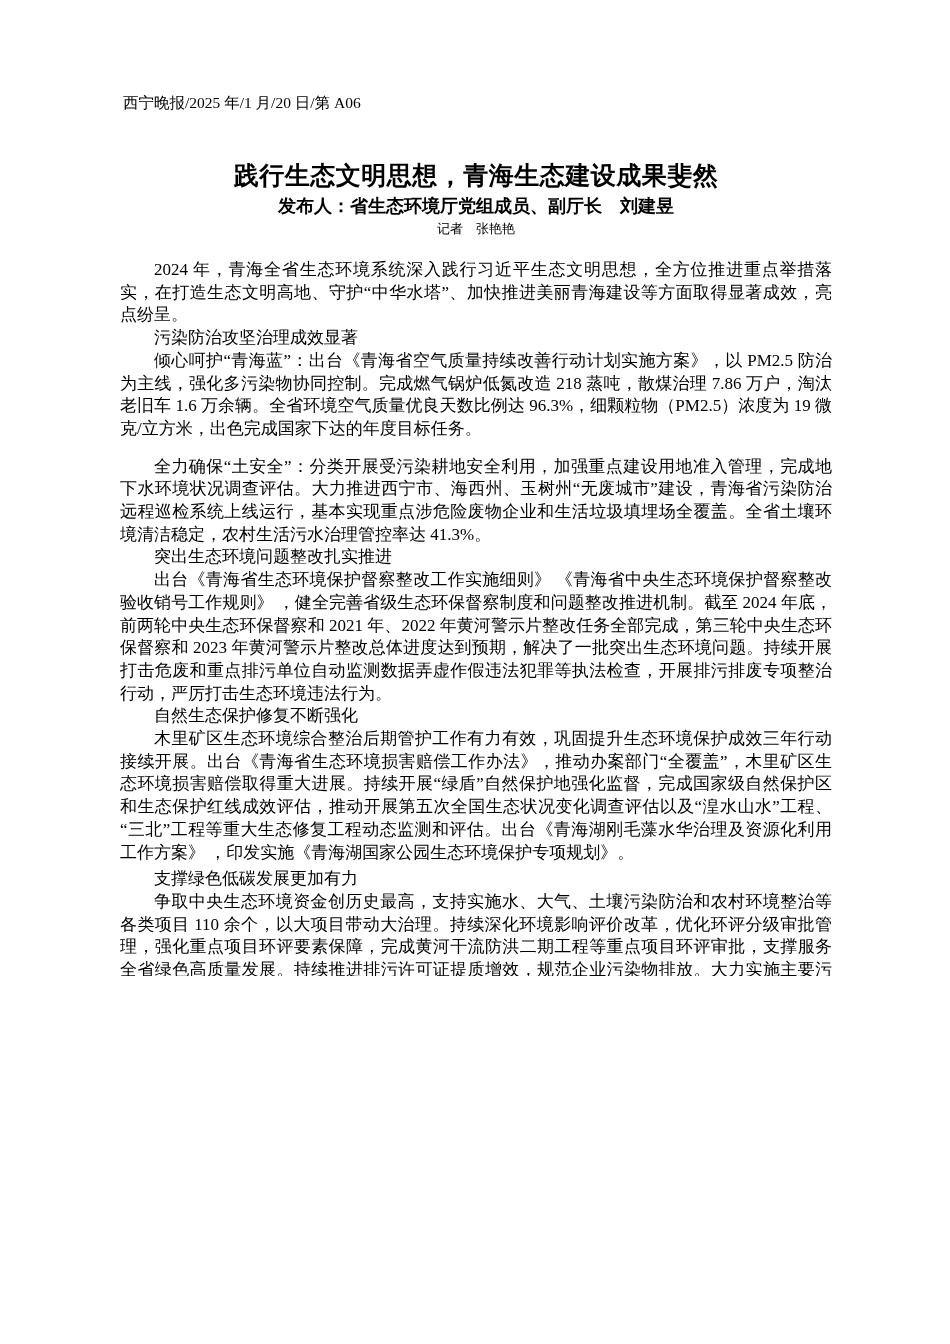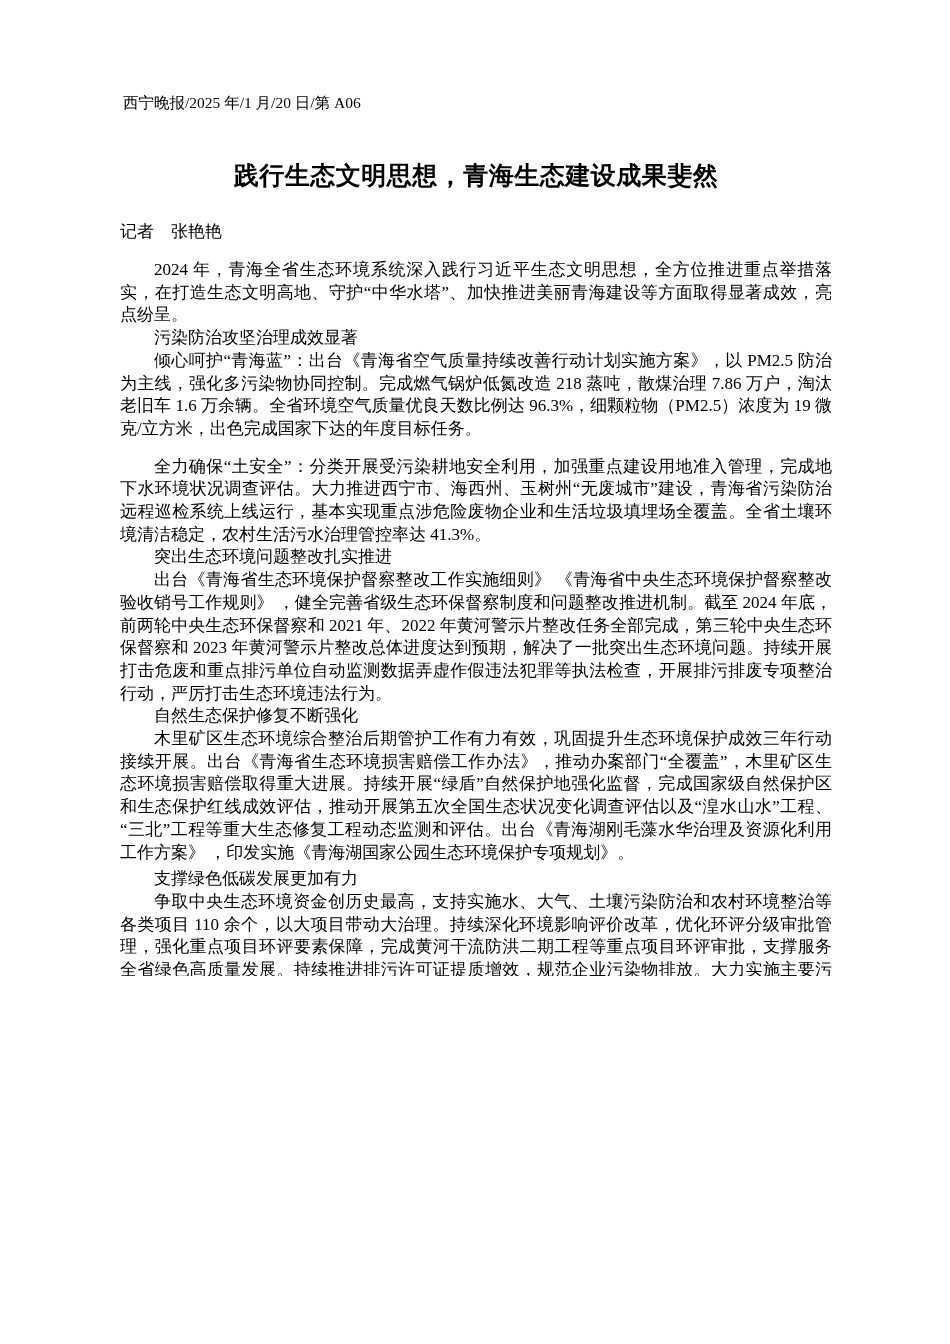--- a/index.html
+++ b/index.html
@@ -40,22 +40,22 @@
     text-align:center;
     font-size:18px;
     font-weight:bold;
     white-space:nowrap;
   }
   .article-byline{
     position:absolute;
     left:120px;
     top:220px;
     width:712px;
-    text-align:left;
-    font-size:17px;
+    text-align:center;
+    font-size:13px;
   }
   .article-body{
     position:absolute;
     left:120px;
     top:259px;
     width:712px;
     font-size:17px;
     line-height:22.7px;
     text-align:justify;
     text-justify:inter-ideograph;
@@ -107,20 +107,21 @@
 </head>
 <body>
 
 <div class="page">
 
   <div class="masthead">
     <div>西宁晚报/2025 年/1 月/20 日/第 A06</div>
   </div>
 
   <div class="article-title">践行生态文明思想，青海生态建设成果斐然</div>
+  <div class="article-subtitle">发布人：省生态环境厅党组成员、副厅长　刘建昱</div>
   <div class="article-byline">记者　张艳艳</div>
 
   <div class="article-body">
       <p>2024 年，青海全省生态环境系统深入践行习近平生态文明思想，全方位推进重点举措落实，在打造生态文明高地、守护“中华水塔”、加快推进美丽青海建设等方面取得显著成效，亮点纷呈。</p>
       <p>污染防治攻坚治理成效显著</p>
       <p>倾心呵护“青海蓝”：出台《青海省空气质量持续改善行动计划实施方案》，以 PM2.5 防治为主线，强化多污染物协同控制。完成燃气锅炉低氮改造 218 蒸吨，散煤治理 7.86 万户，淘汰老旧车 1.6 万余辆。全省环境空气质量优良天数比例达 96.3%，细颗粒物（PM2.5）浓度为 19 微克/立方米，出色完成国家下达的年度目标任务。</p>
       <p class="gap-before">全力确保“土安全”：分类开展受污染耕地安全利用，加强重点建设用地准入管理，完成地下水环境状况调查评估。大力推进西宁市、海西州、玉树州“无废城市”建设，青海省污染防治远程巡检系统上线运行，基本实现重点涉危险废物企业和生活垃圾填埋场全覆盖。全省土壤环境清洁稳定，农村生活污水治理管控率达 41.3%。</p>
       <p>突出生态环境问题整改扎实推进</p>
       <p>出台《青海省生态环境保护督察整改工作实施细则》 《青海省中央生态环境保护督察整改验收销号工作规则》 ，健全完善省级生态环保督察制度和问题整改推进机制。截至 2024 年底，前两轮中央生态环保督察和 2021 年、2022 年黄河警示片整改任务全部完成，第三轮中央生态环保督察和 2023 年黄河警示片整改总体进度达到预期，解决了一批突出生态环境问题。持续开展打击危废和重点排污单位自动监测数据弄虚作假违法犯罪等执法检查，开展排污排废专项整治行动，严厉打击生态环境违法行为。</p>
       <p>自然生态保护修复不断强化</p>

